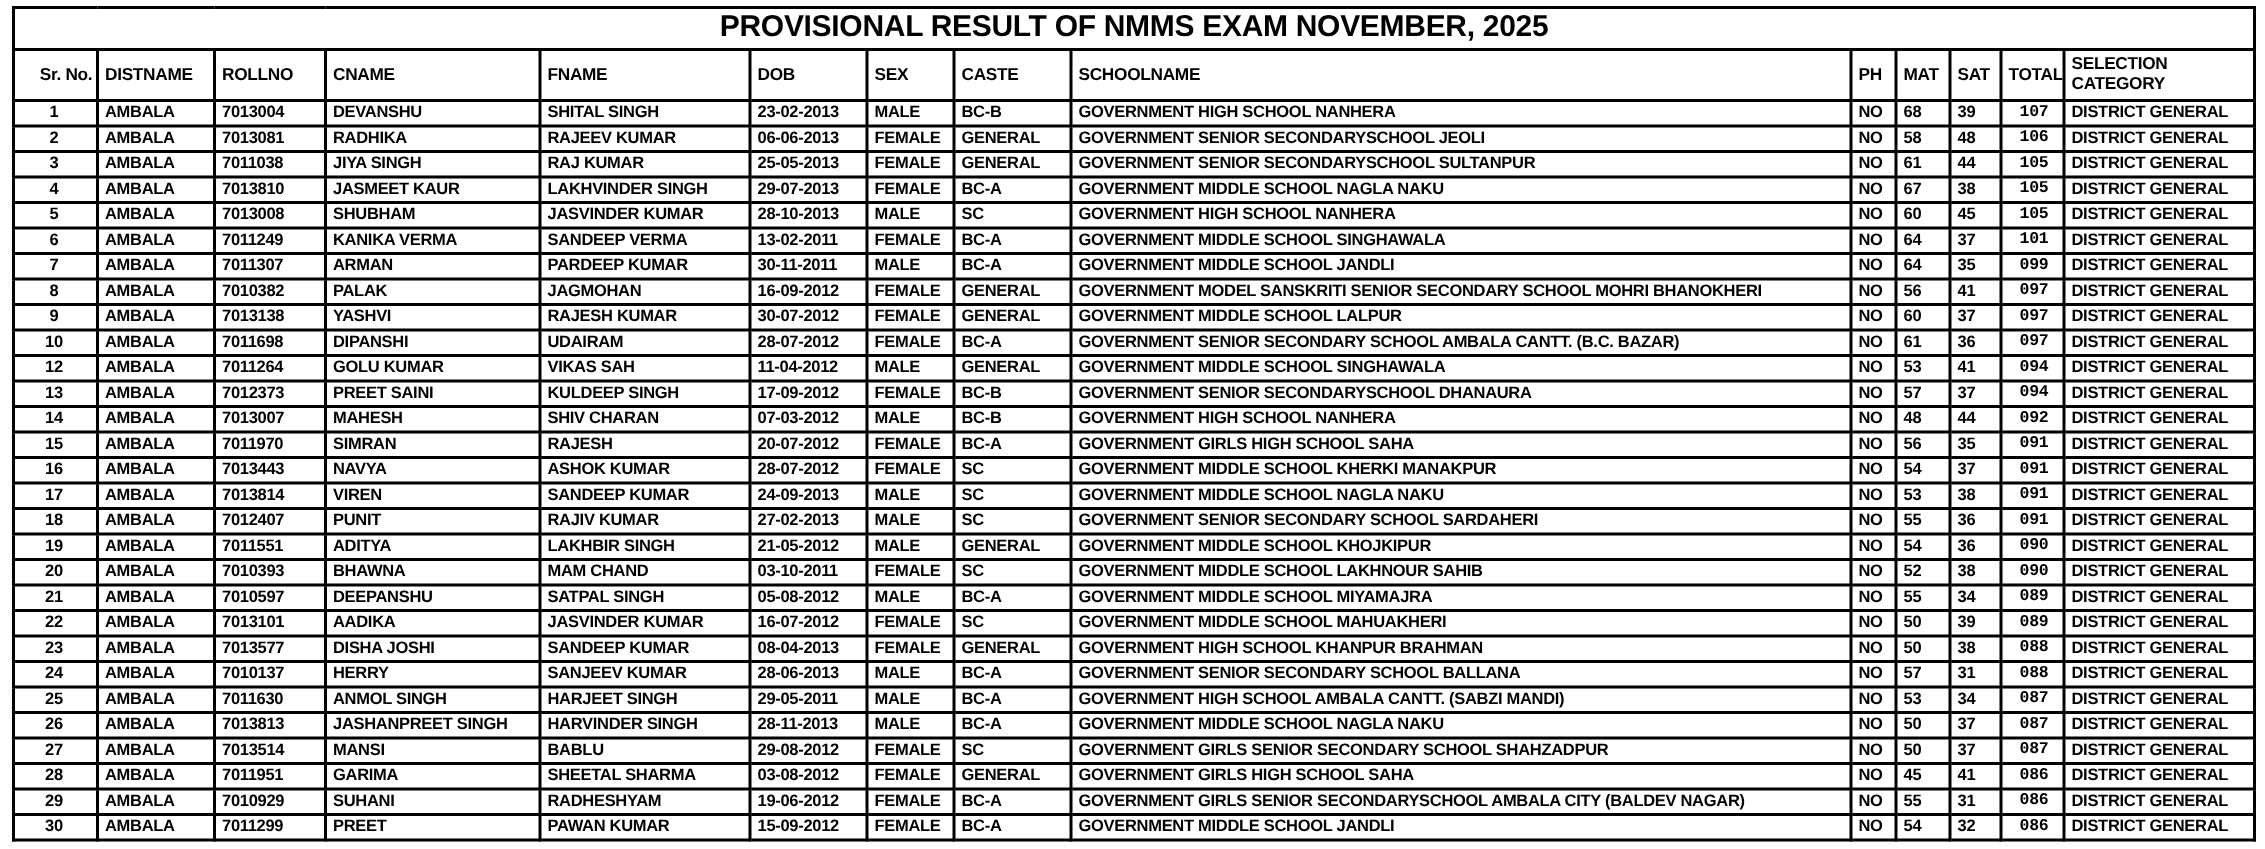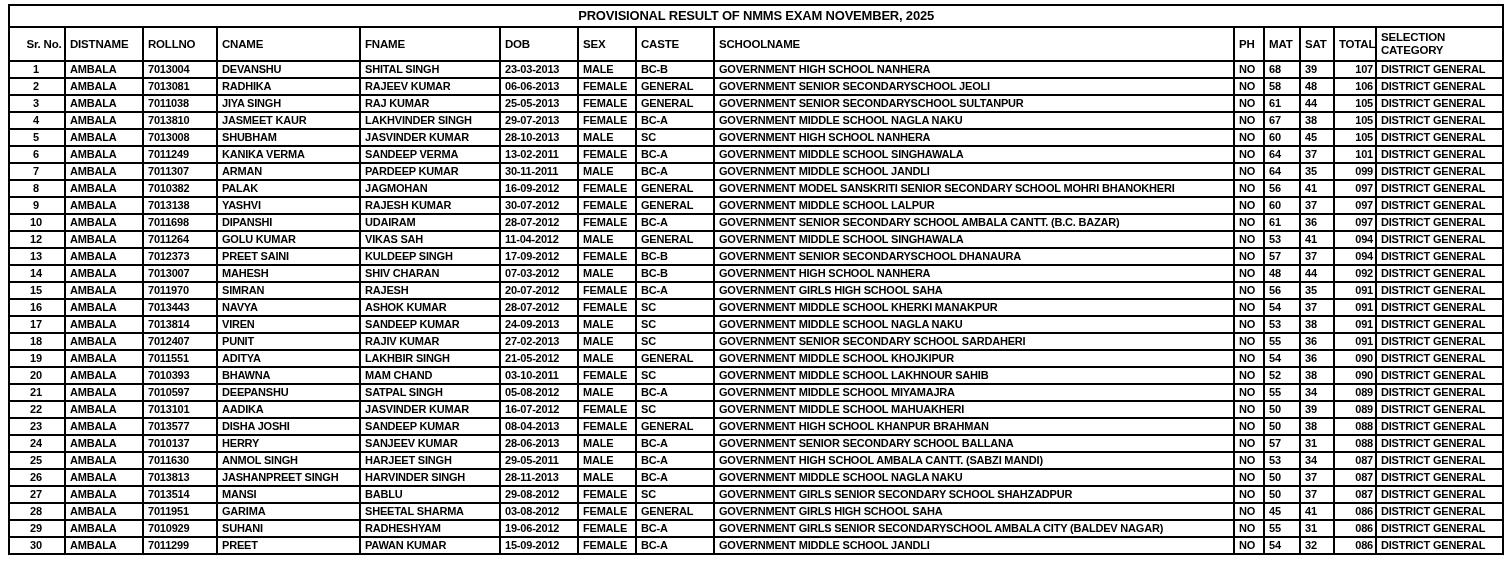--- a/index.html
+++ b/index.html
@@ -20,21 +20,21 @@
   }
   th, td {
     border: 2px solid #000;
     overflow: hidden;
     color: #000;
     font-weight: bold;
     letter-spacing: -0.2px;
     box-sizing: border-box;
   }
   .title-cell {
-    font-size: 13px;
+    font-size: 20px;
     text-align: center;
     height: 22px;
     padding: 1px 0 2px 0;
     white-space: nowrap;
   }
   .head-row th {
     font-size: 11.5px;
     text-align: left;
     vertical-align: middle;
     padding: 2px 2px 2px 4px;
@@ -46,21 +46,21 @@
   tbody td {
     font-size: 11px;
     white-space: nowrap;
     padding: 1px 2px 2px 4px;
     height: 12.6px;
     line-height: 12px;
     vertical-align: middle;
   }
   td.c0  { text-align: center; padding-left: 0; }
   td.c10, td.c11 { text-align: left; padding-right: 4px; }
-  td.c12 { text-align: right; }
+  td.c12 { text-align: center; font-family: Liberation Mono, monospace; }
 </style>
 </head>
 <body>
 
 <table>
   <colgroup>
     <col style="width:56px">
       <col style="width:78px">
       <col style="width:74px">
     <col style="width:143px">
@@ -96,21 +96,21 @@
       <th class="c13">SELECTION CATEGORY</th>
     </tr>
   </thead>
   <tbody>
       <tr>
         <td class="c0">1</td>
         <td class="c1">AMBALA</td>
         <td class="c2">7013004</td>
         <td class="c3">DEVANSHU</td>
         <td class="c4">SHITAL SINGH</td>
-        <td class="c5">23-03-2013</td>
+        <td class="c5">23-02-2013</td>
         <td class="c6">MALE</td>
         <td class="c7">BC-B</td>
         <td class="c8">GOVERNMENT HIGH SCHOOL NANHERA</td>
         <td class="c9">NO</td>
         <td class="c10">68</td>
         <td class="c11">39</td>
         <td class="c12">107</td>
         <td class="c13">DISTRICT GENERAL</td>
       </tr>
       <tr>

